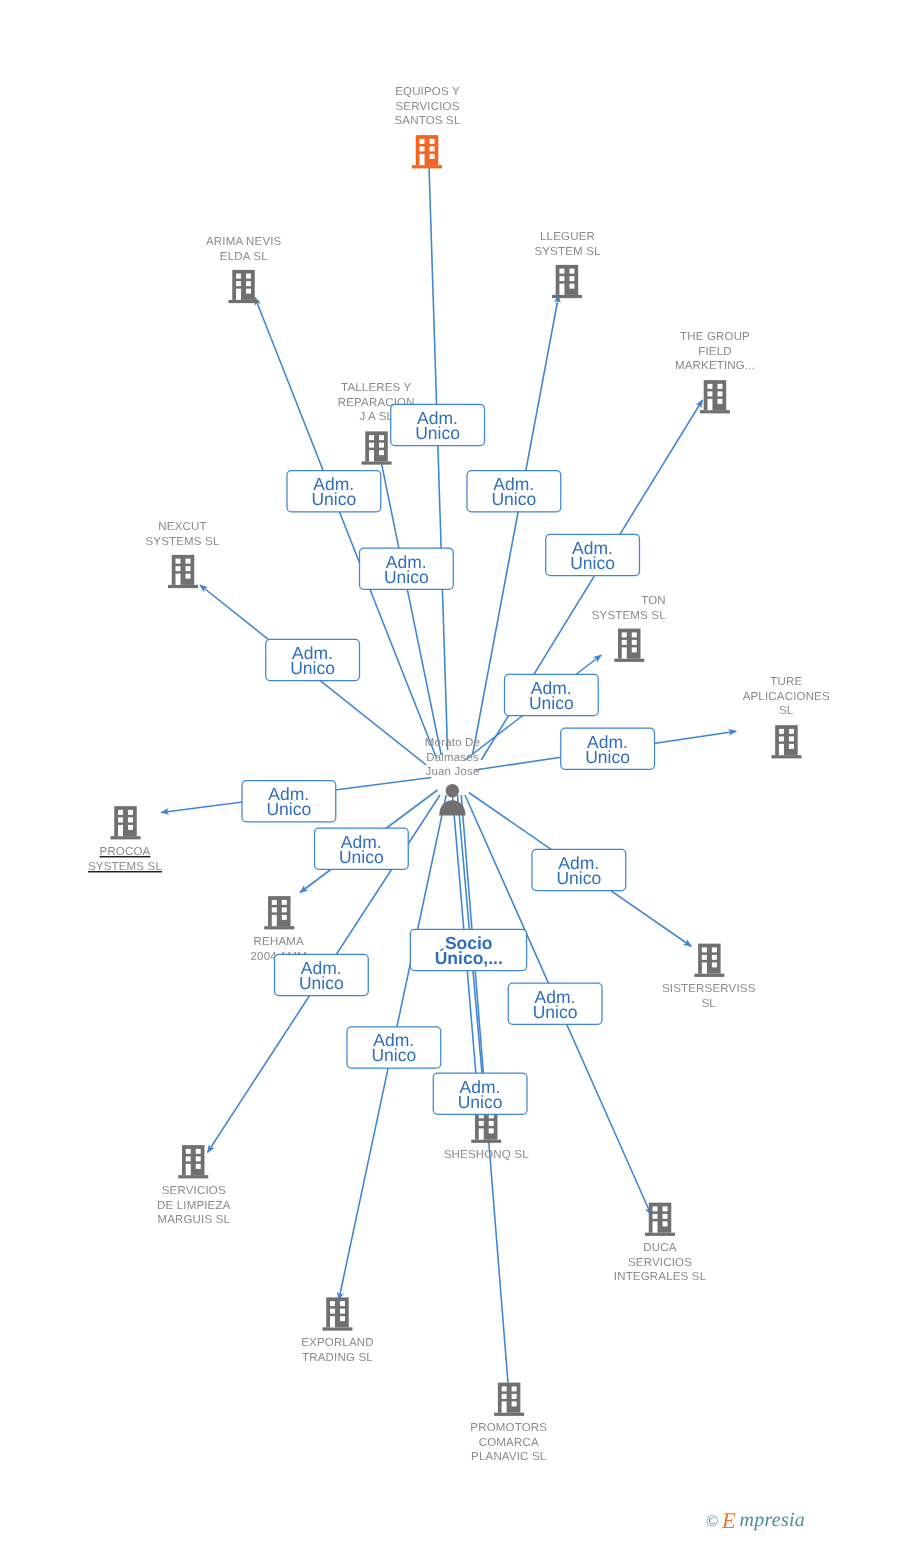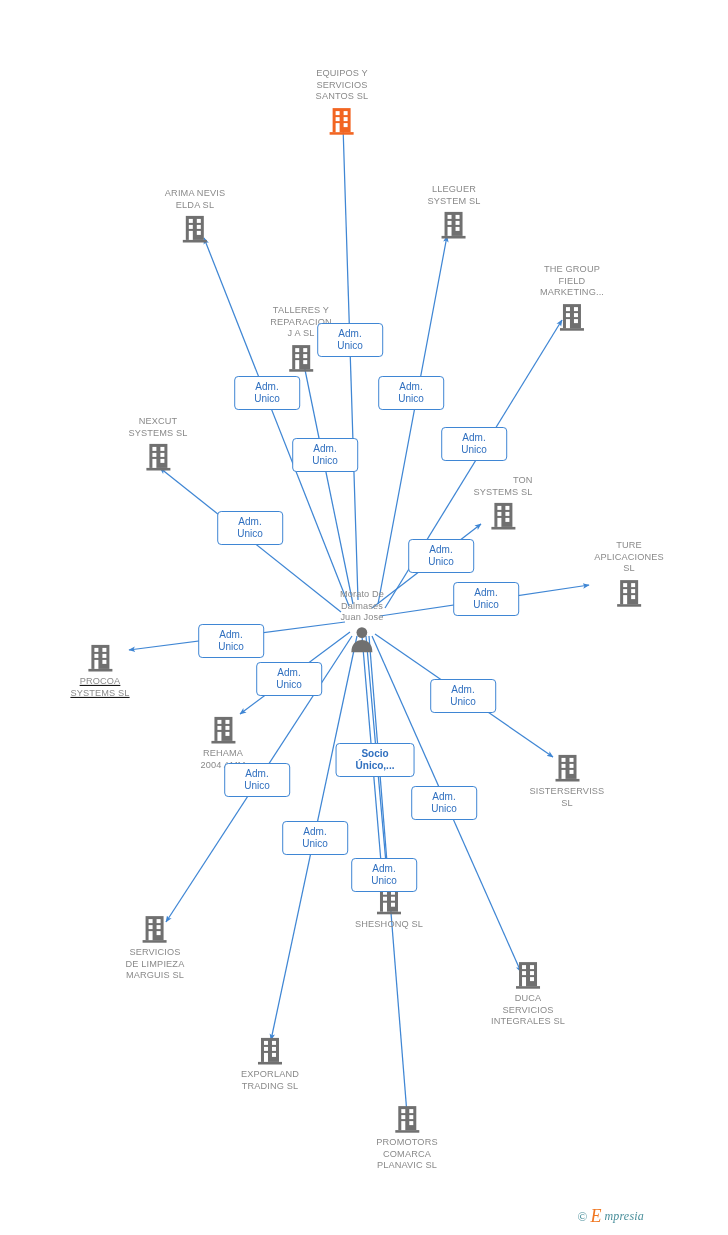--- a/index.html
+++ b/index.html
@@ -25,36 +25,36 @@
   .person .ico{width:30px;height:30px;}
 
   
   .badge{
     position:absolute;transform:translate(-50%,-50%);
     box-sizing:border-box;
     background:#ffffff;
     border:1.3px solid #3f86d4;
     border-radius:4px;
     color:#2f6fbf;
-    font-size:10px;line-height:12px;
+    font-size:14px;line-height:12px;
     padding:4px 19px;
     text-align:center;
     white-space:pre-line;
     min-width:40px;
   }
 
   
   .watermark{
     position:absolute;right:8px;bottom:8px;
     display:flex;align-items:center;gap:3px;
     font-size:15px;font-family:"Liberation Serif", serif;
   }
   .watermark .cmark{color:#4a8f9b;font-size:13px;}
   .watermark .wm-e{color:#f07722;font-style:italic;font-size:18px;}
-  .watermark .wm-rest{color:#4a8f9b;font-style:italic;font-size:12px;letter-spacing:.2px;}
+  .watermark .wm-rest{color:#4a8f9b;font-style:italic;font-size:16px;letter-spacing:.2px;}
 </style>
 </head>
 <body>
 
 <div id="graph">
 
   <svg class="edge-layer" viewBox="0 0 728 1235" width="728" height="1235" aria-hidden="true">
     <defs>
       <marker id="arrow" viewBox="0 0 10 10" refX="9" refY="5" markerWidth="5.5" markerHeight="5.5" orient="auto-start-reverse">
         <path d="M0,1 L10,5 L0,9 L2.4,5 Z" fill="#3f86d4"></path>
@@ -150,21 +150,21 @@
           <g fill="#ffffff">
             <rect x="8" y="5" width="4" height="4"></rect>
             <rect x="16" y="5" width="4" height="4"></rect>
             <rect x="8" y="11" width="4" height="4"></rect>
             <rect x="16" y="11" width="4" height="4"></rect>
             <rect x="16" y="17" width="4" height="4"></rect>
             <rect x="8" y="17" width="4" height="9"></rect>
           </g>
         </svg>
       </div>
-      <div class="node label-top" style="left: 158px; top: 444px;">
+      <div class="node label-top" style="left: 146px; top: 444px;">
         <div class="lbl">NEXCUT<br>SYSTEMS SL</div>
         <svg class="ico" width="28" height="30" viewBox="0 0 28 30">
           <rect x="5" y="2" width="18" height="24" fill="#707070"></rect>
           <rect x="2" y="26" width="24" height="2.6" fill="#707070"></rect>
           <g fill="#ffffff">
             <rect x="8" y="5" width="4" height="4"></rect>
             <rect x="16" y="5" width="4" height="4"></rect>
             <rect x="8" y="11" width="4" height="4"></rect>
             <rect x="16" y="11" width="4" height="4"></rect>
             <rect x="16" y="17" width="4" height="4"></rect>

